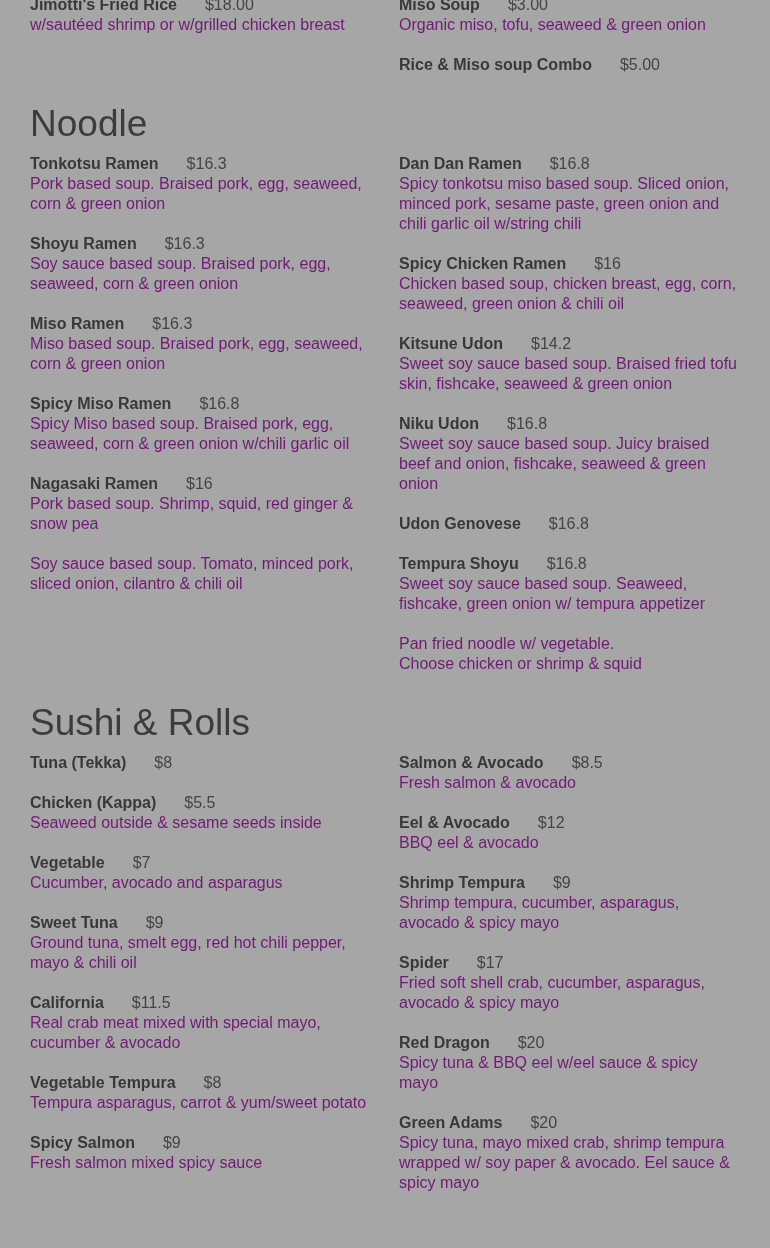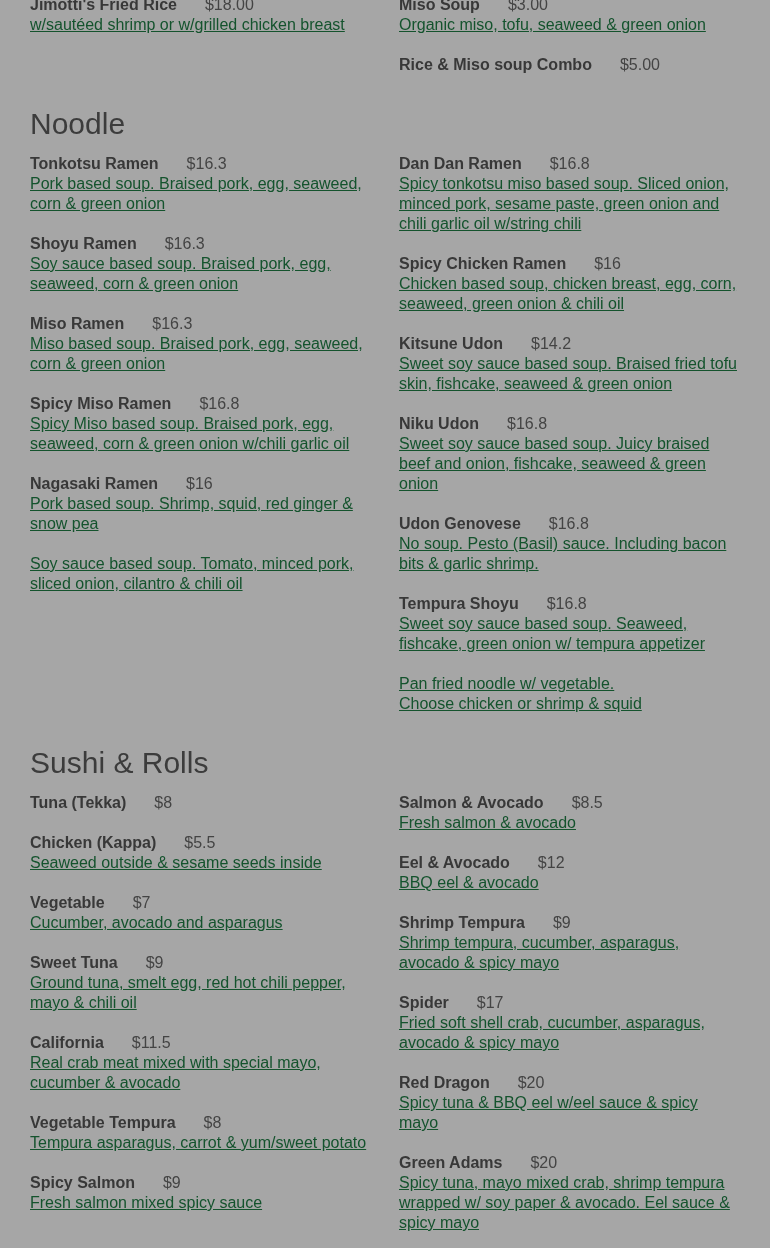--- a/index.html
+++ b/index.html
@@ -15,21 +15,21 @@
     font-size: 16px;
     line-height: 20px;
     color: #484848;
   }
   .menu {
     padding: 0 30px;
     margin-top: -5px;
   }
   .menu-section { }
   .section-title {
-    font-size: 30px;
+    font-size: 37px;
     line-height: 36px;
     font-weight: 400;
     color: #3c3c3c;
     margin: 11px 0 12px 0;
   }
   .columns {
     display: grid;
     grid-template-columns: 1fr 1fr;
     column-gap: 28px;
     align-items: start;
@@ -41,22 +41,21 @@
   .item-name {
     font-weight: bold;
     color: #383838;
   }
   .item-price {
     margin-left: 28px;
     color: #444444;
   }
   .item-desc {
     white-space: pre-line;
-    color: #14532d;
-    text-decoration: underline;
+    color: #701a75;
   }
 </style>
 </head>
 <body>
 
 <main class="menu">
   <div id="sections-root">
   <section class="menu-section">
 
     <div class="columns">
@@ -167,22 +166,20 @@
     </div>
     <div class="item-desc">Sweet soy sauce based soup. Juicy braised
 beef and onion, fishcake, seaweed &amp; green
 onion</div>
   </div>
 
   <div class="menu-item">
     <div class="item-head">
       <span class="item-name">Udon Genovese</span><span class="item-price">$16.8</span>
     </div>
-    <div class="item-desc">No soup. Pesto (Basil) sauce. Including bacon
-bits &amp; garlic shrimp.</div>
   </div>
 
   <div class="menu-item">
     <div class="item-head">
       <span class="item-name">Tempura Shoyu</span><span class="item-price">$16.8</span>
     </div>
     <div class="item-desc">Sweet soy sauce based soup. Seaweed,
 fishcake, green onion w/ tempura appetizer</div>
   </div>
 

